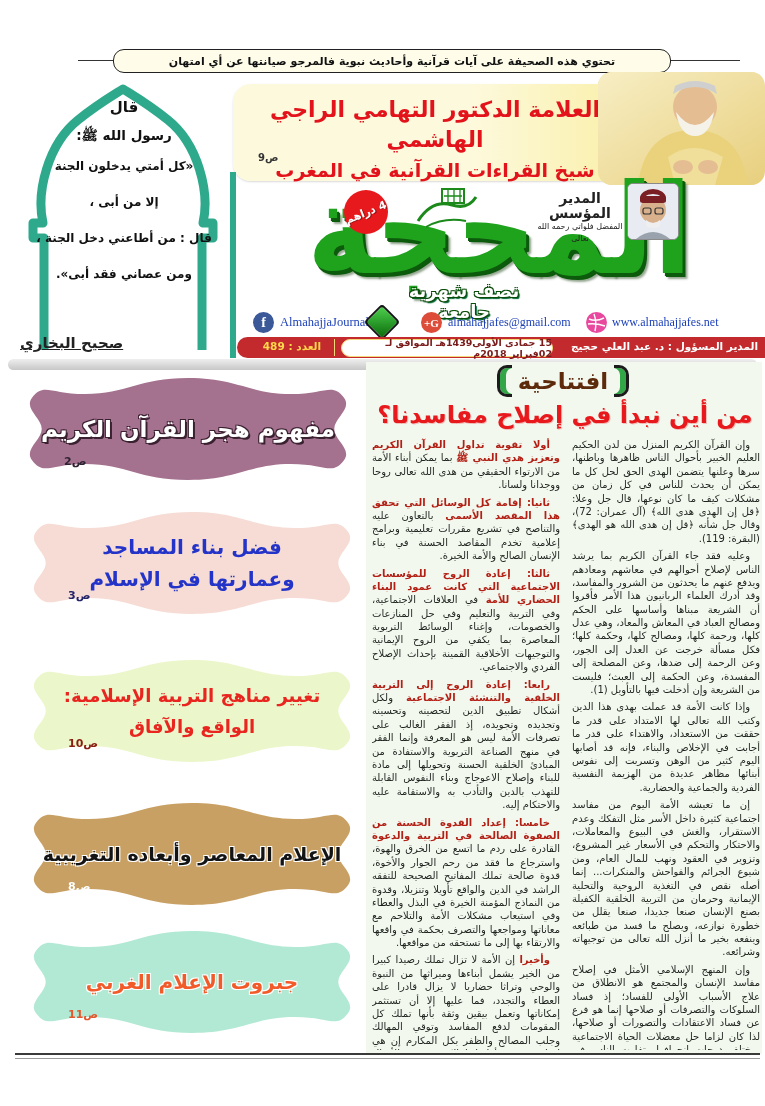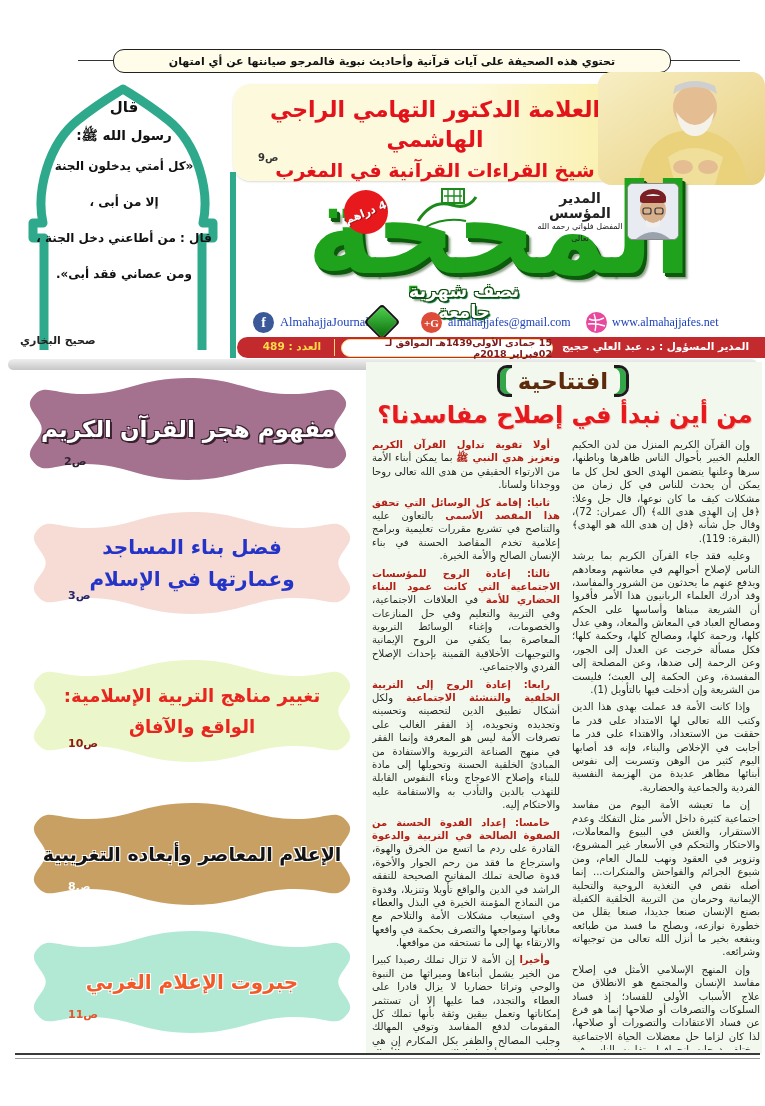--- a/index.html
+++ b/index.html
@@ -42,35 +42,35 @@
   #gp-icon{left:421px;top:312px;background:#dd4b39;font-size:11px;}
   #web-icon{left:586px;top:312px;padding:0;}
   .clabel{top:315px;font-family:"Liberation Serif",serif;color:#1b3fb8;font-size:12.5px;direction:ltr;}
   #fb-label{left:280px;}
   #gp-label{left:448px;font-size:12px;}
   #web-label{left:612px;font-size:12px;}
   #diamond-logo{left:369px;top:309px;width:22px;height:22px;transform:rotate(45deg);
     background:linear-gradient(135deg,#4ed14e,#0a6b0a);border:2.5px solid #141414;border-radius:4px;}
   
   #info-bar{left:237px;top:337px;width:528px;height:21px;background:#c22a2e;border-radius:11px 0 0 11px;}
-  #info-director{left:562px;top:340px;width:196px;text-align:left;color:#fff;font-size:10.5px;font-weight:bold;}
+  #info-director{left:562px;top:340px;width:196px;text-align:right;color:#fff;font-size:10.5px;font-weight:bold;}
   #info-date{left:341px;top:339px;width:210px;height:16px;background:#fff;border:1px solid #f4d97a;border-radius:9px;
     display:flex;align-items:center;justify-content:center;font-size:9.5px;font-weight:bold;color:#7a1a1a;}
   #info-issue{left:252px;top:340px;width:80px;text-align:center;color:#ffd94a;font-size:10.5px;font-weight:bold;}
   #info-sep1{left:334px;top:339px;width:0;height:17px;border-left:1px solid #f4d97a;}
   
   #fold-bar{left:8px;top:359px;width:749px;height:11px;border-radius:6px;
     background:linear-gradient(to bottom,#efefef,#c7c7c7);}
   
   #arch{left:16px;top:76px;width:214px;height:276px;}
   #hadith{left:26px;top:92px;width:196px;text-align:center;color:#111;}
   #hadith .h-q1{font-size:15px;font-weight:bold;line-height:30px;}
   #hadith .h-q2{font-size:13.5px;font-weight:bold;line-height:26px;}
   #hadith .h-l{font-size:12px;font-weight:bold;line-height:36px;}
-  #hadith-src{left:20px;top:334px;font-size:11px;font-weight:bold;color:#222;}
+  #hadith-src{left:20px;top:334px;font-size:15px;font-weight:bold;color:#222;text-decoration:underline;}
   
   .bubble{position:absolute;width:336px;height:110px;}
   .bubble svg{position:absolute;left:0;top:0;width:100%;height:100%;}
   .btxt{position:absolute;left:0;top:0;width:100%;height:100%;display:flex;flex-direction:column;
     align-items:center;justify-content:center;text-align:center;font-weight:bold;}
   .bref{position:absolute;left:44px;bottom:16px;font-size:11px;font-weight:bold;}
   #bub1{left:20px;top:374px;} #bub1 .btxt{color:#fff;font-size:23px;
     text-shadow:2px 2px 0 #3a2130,-1px -1px 0 #3a2130,1px -1px 0 #3a2130,-1px 1px 0 #3a2130;}
   #bub1 .bref{color:#2e2330;}
   #bub2{left:24px;top:508px;} #bub2 .btxt{color:#2433c8;font-size:20px;line-height:32px;}

